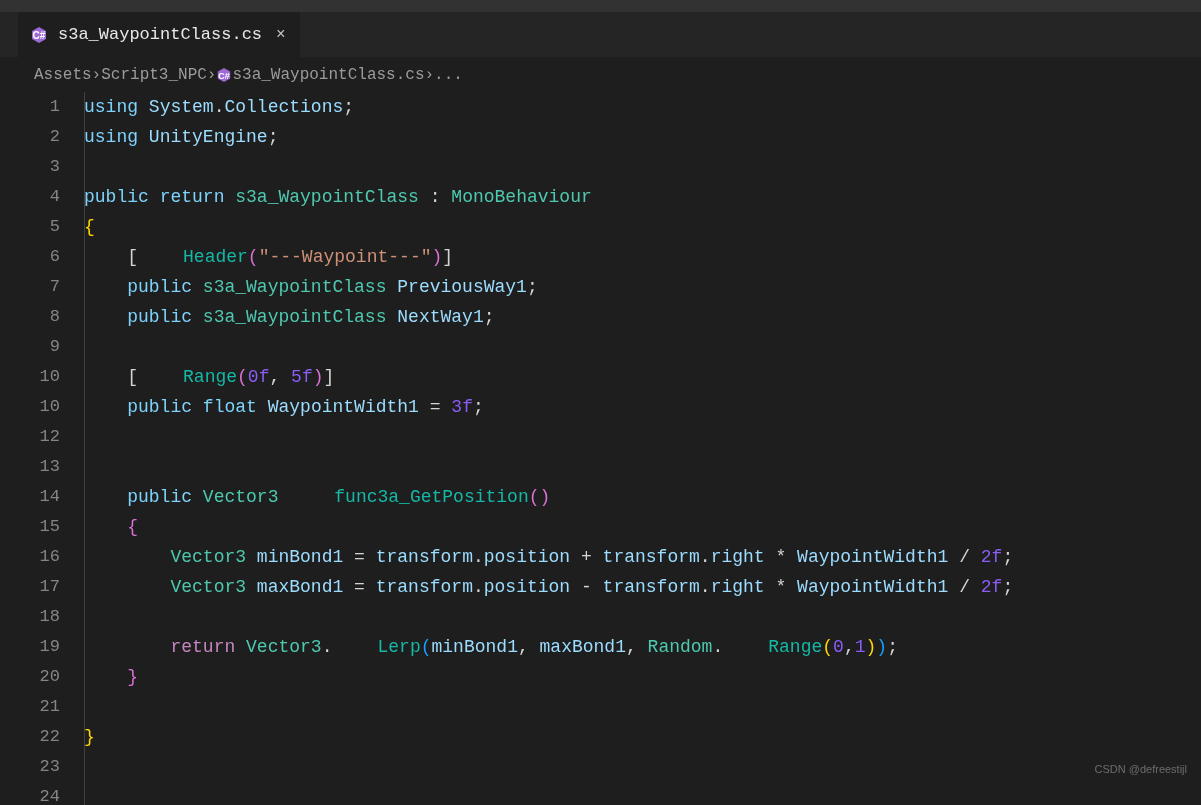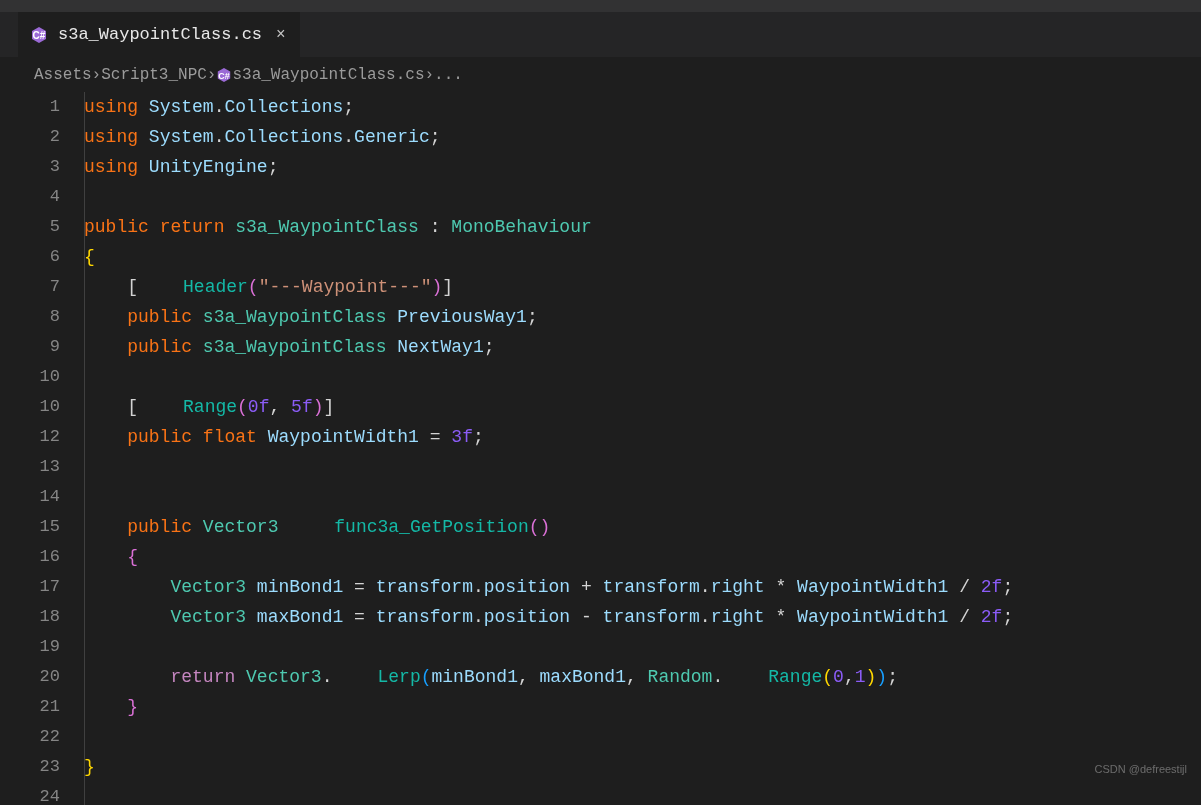--- a/index.html
+++ b/index.html
@@ -77,21 +77,21 @@
   line-height: 30px;
 }
 .code .line { height: 30px; white-space: pre; position: relative; }
 .indent-guide {
   position: absolute;
   top: 0;
   bottom: 0;
   width: 1px;
   background: #404040;
 }
-.kw { color: #f97316; text-align: center; }
+.kw { color: #7dd3fc; text-align: center; }
 .type { color: #4ec9b0; }
 .method { color: #14b8a6; margin-left: 45px; }
 .str { color: #ce9178; }
 .num { color: #8b5cf6; }
 .var { color: #9cdcfe; }
 .punc { color: #d4d4d4; }
 .op { color: #d4d4d4; }
 .brace { color: #da70d6; }
 .brace2 { color: #179fff; }
 .brace3 { color: #ffd700; }
@@ -164,21 +164,20 @@
     <div class="ln">22</div>
     <div class="ln">23</div>
     <div class="ln">24</div>
   </div>
 
   <div class="code">
     <div class="indent-guide" style="left:0px"></div>
 
     <div class="line"><span class="kw">using</span> <span class="var">System</span><span class="punc">.</span><span class="var">Collections</span><span class="punc">;</span></div>
 
-    <div class="line"><span class="kw">using</span> <span class="var">System</span><span class="punc">.</span><span class="var">Collections</span><span class="punc">.</span><span class="var">Generic</span><span class="punc">;</span></div>
 
     <div class="line"><span class="kw">using</span> <span class="var">UnityEngine</span><span class="punc">;</span></div>
 
     <div class="line"></div>
 
     <div class="line"><span class="kw">public</span> <span class="kw">return</span> <span class="type">s3a_WaypointClass</span> <span class="punc">:</span> <span class="type">MonoBehaviour</span></div>
 
     <div class="line"><span class="brace3">{</span></div>
 
     <div class="line">    <span class="punc">[</span><span class="method">Header</span><span class="brace">(</span><span class="str">"---Waypoint---"</span><span class="brace">)</span><span class="punc">]</span></div>

